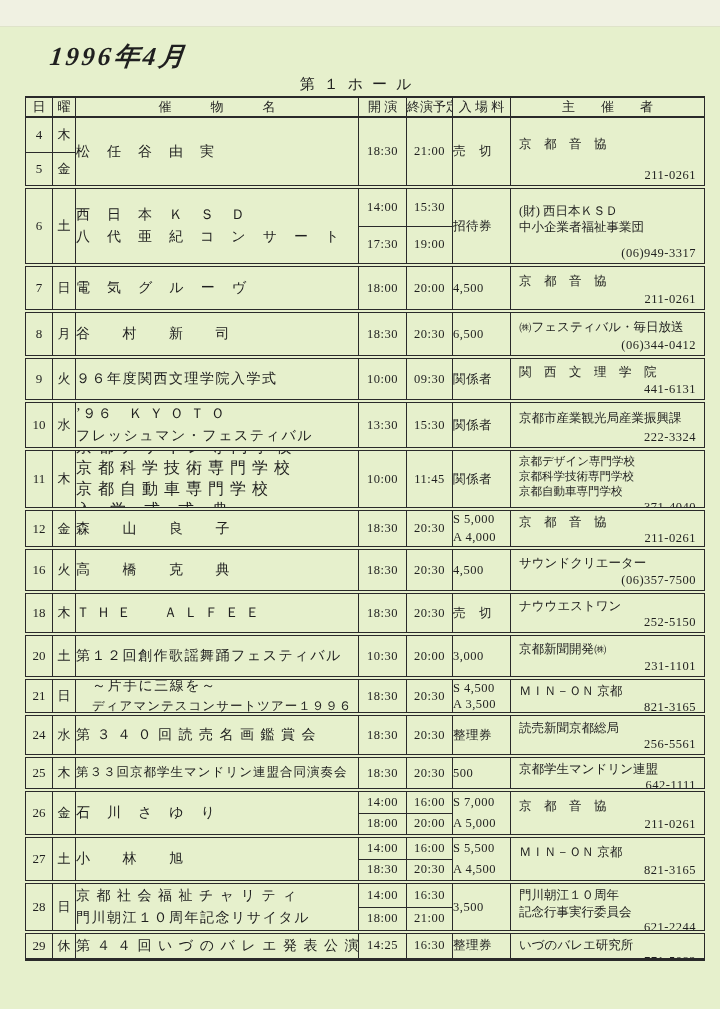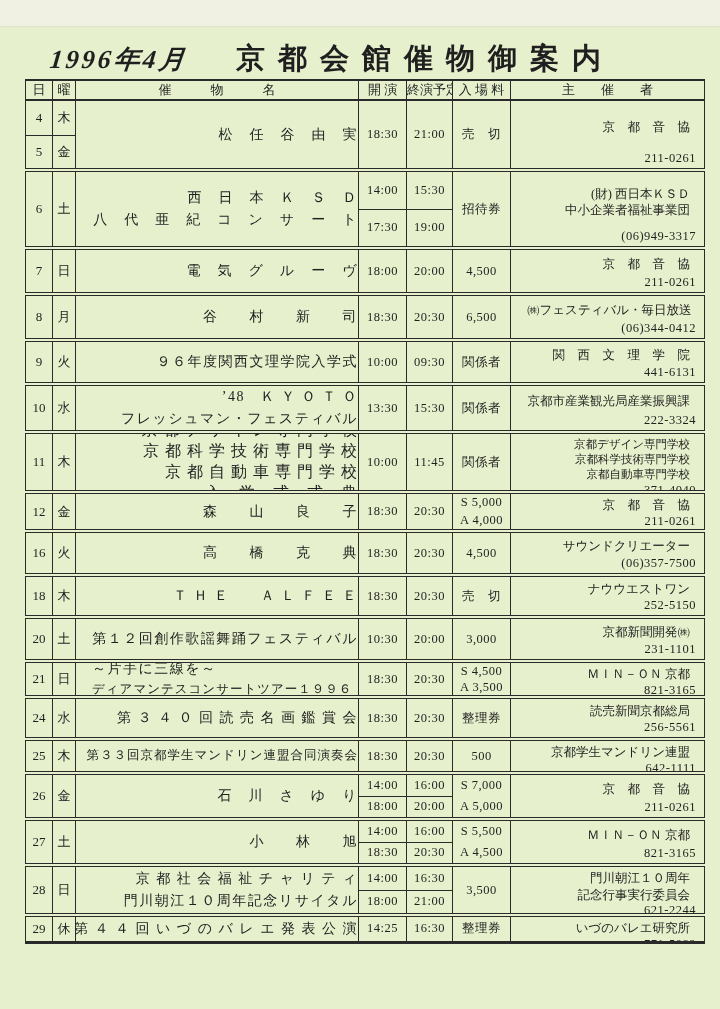--- a/index.html
+++ b/index.html
@@ -30,43 +30,43 @@
   .sched thead th {
     border-bottom:2px solid #2a2a2a; font-weight:normal;
     font-size:13px; height:18px; text-align:center; white-space:nowrap;
   }
   td.ge { border-bottom:4px double #2a2a2a; }
   td.sp { border-bottom:1px solid #2a2a2a; }
 
   .c-day, .c-wd { text-align:center; font-size:13px; }
   .c-tm { text-align:center; font-size:12.5px; letter-spacing:0.5px; white-space:nowrap; }
   .fill { position:absolute; inset:0; display:flex; flex-direction:column; }
-  .evbox { justify-content:center; align-items:flex-end; font-size:14px; letter-spacing:1.5px; line-height:1.55; text-align:center; }
+  .evbox { justify-content:center; align-items:flex-start; font-size:14px; letter-spacing:1.5px; line-height:1.55; text-align:center; }
   .evbox.small4 { font-size:16px; letter-spacing:1px; line-height:1.3; }
   .evbox.left { align-items:flex-start; padding-left:16px; text-align:left; }
   .ev-line { white-space:nowrap; }
   .ev-line.tight { font-size:12.5px; letter-spacing:1px; }
-  .feebox { justify-content:center; align-items:center; font-size:12.5px; letter-spacing:0.5px; }
+  .feebox { justify-content:center; align-items:flex-start; font-size:12.5px; letter-spacing:0.5px; }
   .feebox.dual { justify-content:space-around; }
   .orgbox { padding:3px 6px 2px 8px; font-size:12.5px; }
   .orgbox.small { font-size:11.5px; }
-  .org-names { margin:auto 8px; line-height:1.32;text-align:right; }
+  .org-names { margin:auto 0; line-height:1.32; }
   .org-line { white-space:nowrap; }
   .phone { text-align:right; padding-right:2px; font-size:12.5px; letter-spacing:0.5px; white-space:nowrap; }
 </style>
 </head>
 <body>
 
 <div>
   <div class="scan-strip"></div>
 
   <div class="titlebar">
     <span class="date-label">1996年4月</span>
-    <span class="main-title">京都会館催物御案内</span>
   </div>
+  <div class="hall">第１ホール</div>
 
   <table class="sched">
     <colgroup>
       <col style="width:27px">
         <col style="width:23px">
         <col style="width:283px">
       <col style="width:48px">
         <col style="width:46px">
         <col style="width:58px">
         <col style="width:194px">
@@ -217,21 +217,21 @@
               <div class="phone">441-6131</div>
             </div>
           </td>
       </tr>
 
       <tr style="height:48px">
         <td class="c-day ge">10</td>
         <td class="c-wd ge">水</td>
         <td class="ge">
             <div class="fill evbox">
-              <div class="ev-line">’48　Ｋ Ｙ Ｏ Ｔ Ｏ</div>
+              <div class="ev-line">’９６　Ｋ Ｙ Ｏ Ｔ Ｏ</div>
               <div class="ev-line">フレッシュマン・フェスティバル</div>
             </div>
           </td>
         <td class="c-tm ge">13:30</td>
         <td class="c-tm ge">15:30</td>
         <td class="ge">
             <div class="fill feebox">
               <div>関係者</div>
             </div>
           </td>

